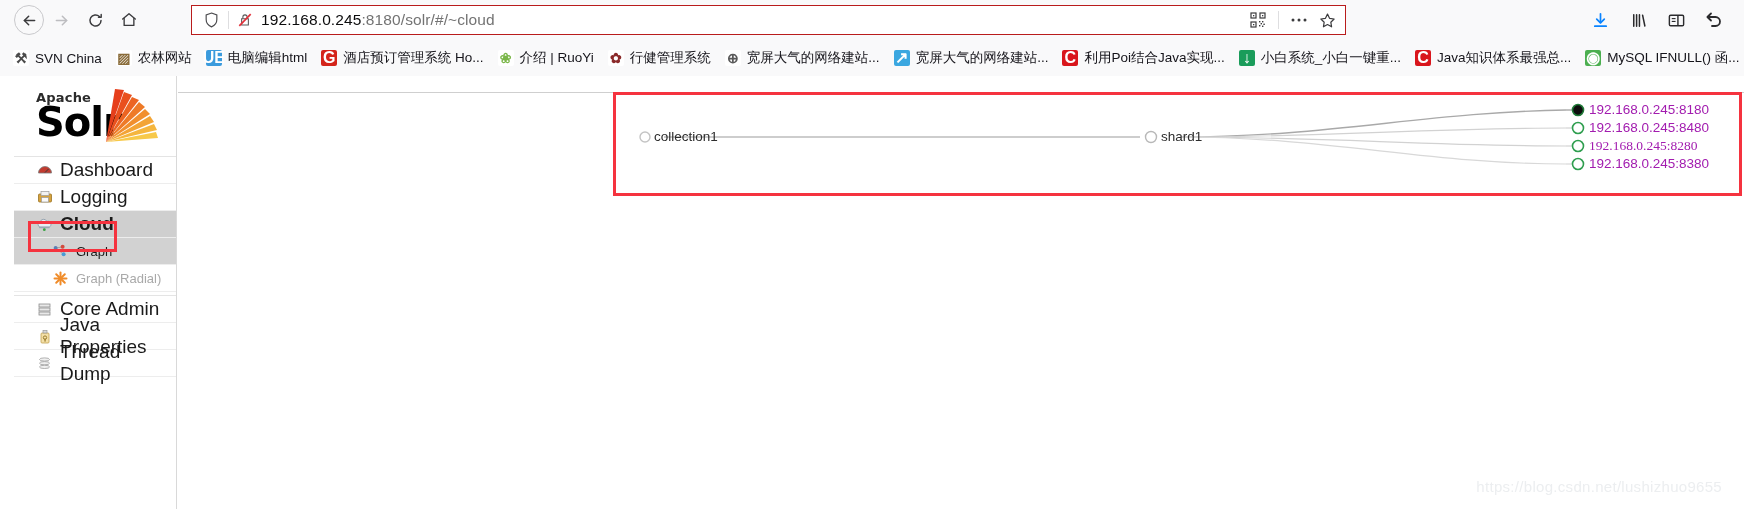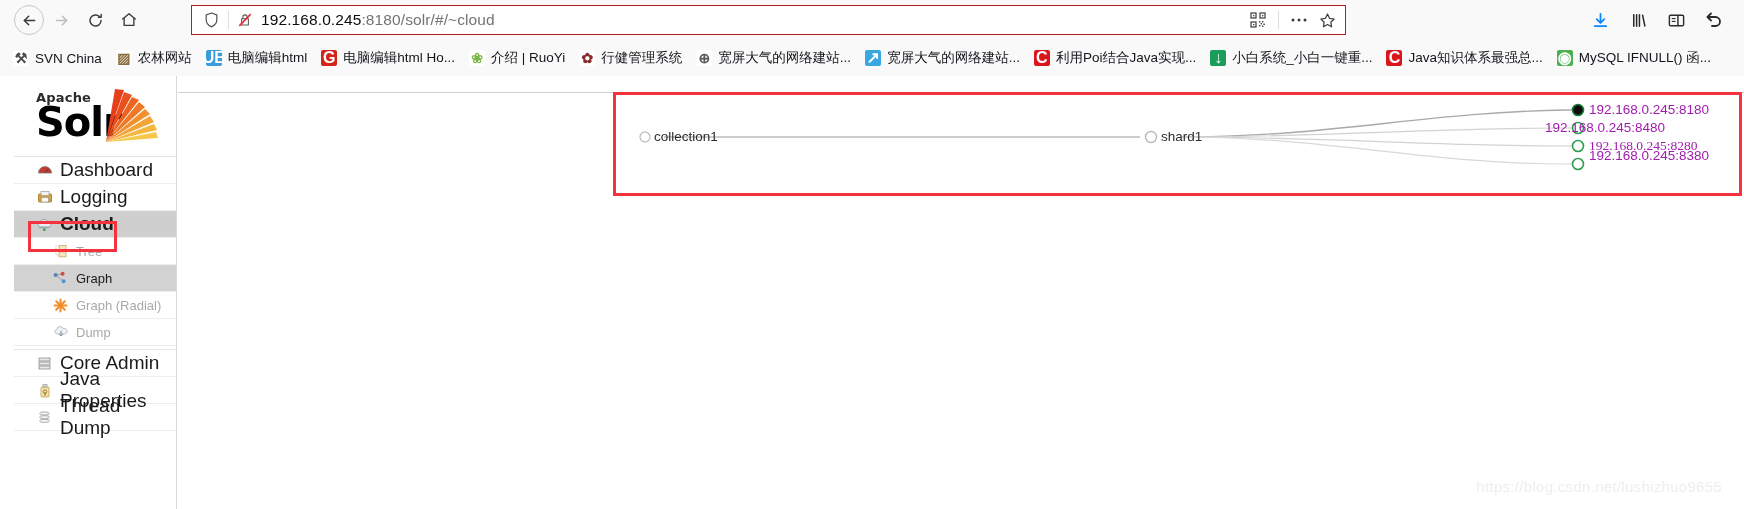--- a/index.html
+++ b/index.html
@@ -322,21 +322,21 @@
       <div class="bookmark">
         <span class="bm-icon" style="background: rgb(255, 255, 255); color: rgb(138, 108, 58); font-size: 14px;">▨</span>
         <span class="bm-label">农林网站</span>
       </div>
       <div class="bookmark">
         <span class="bm-icon" style="background: rgb(59, 155, 221); color: rgb(255, 255, 255);">UE</span>
         <span class="bm-label">电脑编辑html</span>
       </div>
       <div class="bookmark">
         <span class="bm-icon" style="background: rgb(212, 36, 26); color: rgb(255, 255, 255);">G</span>
-        <span class="bm-label">电脑编辑html Ho...</span>
+        <span class="bm-label">酒店预订管理系统 Ho...</span>
       </div>
       <div class="bookmark">
         <span class="bm-icon" style="background: rgb(255, 255, 255); color: rgb(122, 182, 72); font-size: 14px;">❀</span>
         <span class="bm-label">介绍 | RuoYi</span>
       </div>
       <div class="bookmark">
         <span class="bm-icon" style="background: rgb(255, 255, 255); color: rgb(139, 42, 42); font-size: 14px;">✿</span>
         <span class="bm-label">行健管理系统</span>
       </div>
       <div class="bookmark">
@@ -413,30 +413,20 @@
             <path d="M4.2 10.2a2.6 2.6 0 0 1 .3-5.1 3.6 3.6 0 0 1 6.9-.9 2.8 2.8 0 0 1 2.6 6z" fill="#e9eef3" stroke="#8a9aa8" stroke-width="0.9"></path>
             <rect x="3.2" y="10" width="11.2" height="1.5" rx="0.5" fill="#9aa8b4"></rect>
             <circle cx="8.8" cy="13" r="1.5" fill="#3ba345"></circle>
           </svg>
         </span>
         <span>Cloud</span>
       </div>
     </div>
 
     <div class="nav-section" style="border-top:none">
-      <div class="nav-item sub dim">
-        <span class="ico">
-          <svg width="14" height="14" viewBox="0 0 14 14">
-            <path d="M2 1v10h3" fill="none" stroke="#c4c4c4" stroke-width="1" stroke-dasharray="1.5 1.2"></path>
-            <rect x="5" y="1.5" width="7" height="5" fill="#f5e6bd" stroke="#c9ab66" stroke-width="0.8"></rect>
-            <rect x="5" y="7.8" width="7" height="5" fill="#f5e6bd" stroke="#c9ab66" stroke-width="0.8"></rect>
-          </svg>
-        </span>
-        <span>Tree</span>
-      </div>
       <div class="nav-item sub selected">
         <span class="ico">
           <svg width="15" height="14" viewBox="0 0 15 14">
             <line x1="3" y1="4" x2="9" y2="3" stroke="#9a9a9a" stroke-width="0.9"></line>
             <line x1="3" y1="4" x2="10" y2="10" stroke="#9a9a9a" stroke-width="0.9"></line>
             <circle cx="2.6" cy="4" r="2" fill="#5a7fb5"></circle>
             <circle cx="9.6" cy="2.8" r="2" fill="#d24b3e"></circle>
             <circle cx="10.6" cy="10.2" r="2" fill="#4a9ad4"></circle>
           </svg>
         </span>
@@ -448,29 +438,20 @@
             <g stroke="#f08c2a" stroke-width="2" stroke-linecap="round">
               <line x1="7.5" y1="1.5" x2="7.5" y2="13.5"></line>
               <line x1="1.5" y1="7.5" x2="13.5" y2="7.5"></line>
               <line x1="3.2" y1="3.2" x2="11.8" y2="11.8"></line>
               <line x1="11.8" y1="3.2" x2="3.2" y2="11.8"></line>
             </g>
           </svg>
         </span>
         <span>Graph (Radial)</span>
       </div>
-      <div class="nav-item sub dim">
-        <span class="ico">
-          <svg width="16" height="14" viewBox="0 0 18 15">
-            <path d="M4.2 9.6a2.6 2.6 0 0 1 .3-5.1 3.6 3.6 0 0 1 6.9-.9 2.8 2.8 0 0 1 2.6 6z" fill="#eef1f5" stroke="#a9b4be" stroke-width="0.9"></path>
-            <path d="M9 6.2v5.4M6.8 9.6L9 11.9l2.2-2.3" fill="none" stroke="#7d8b97" stroke-width="1.1"></path>
-          </svg>
-        </span>
-        <span>Dump</span>
-      </div>
     </div>
 
     <div class="nav-section" style="margin-top:3px">
       <div class="nav-item">
         <span class="ico">
           <svg width="15" height="15" viewBox="0 0 15 15">
             <g fill="#e8e8e8" stroke="#8d8d8d" stroke-width="0.8">
               <rect x="2" y="2" width="11" height="3"></rect>
               <rect x="2" y="6" width="11" height="3"></rect>
               <rect x="2" y="10" width="11" height="3"></rect>
@@ -531,21 +512,21 @@
       <circle cx="1400" cy="34" r="5.5" fill="#0e0e0e" stroke="#1f7a37" stroke-width="1.6"></circle>
       <circle cx="1400" cy="52" r="5.5" fill="#ffffff" stroke="#2f9e4f" stroke-width="1.6"></circle>
       <circle cx="1400" cy="70" r="5.5" fill="#ffffff" stroke="#2f9e4f" stroke-width="1.6"></circle>
       <circle cx="1400" cy="88" r="5.5" fill="#ffffff" stroke="#2f9e4f" stroke-width="1.6"></circle>
     </svg>
 
     <div class="node-label dark" style="left:476px; top:53px;">collection1</div>
     <div class="node-label dark" style="left:983px; top:53px;">shard1</div>
 
     <div class="node-label green" style="left:1411px; top:26px;">192.168.0.245:8180</div>
-    <div class="node-label green" style="left:1367px; top:44px;text-align:center;">192.168.0.245:8480</div>
+    <div class="node-label green" style="left:1411px; top:44px;text-align:center;">192.168.0.245:8480</div>
     <div class="node-label green" style="left:1411px; top:62px;font-family:Liberation Serif, serif;">192.168.0.245:8280</div>
-    <div class="node-label green" style="left:1411px; top:72px;">192.168.0.245:8380</div>
+    <div class="node-label green" style="left:1411px; top:80px;">192.168.0.245:8380</div>
 
     <div id="graph-highlight"></div>
 
     <div id="watermark">https://blog.csdn.net/lushizhuo9655</div>
   </div>
 </div>
 
 </body></html>

